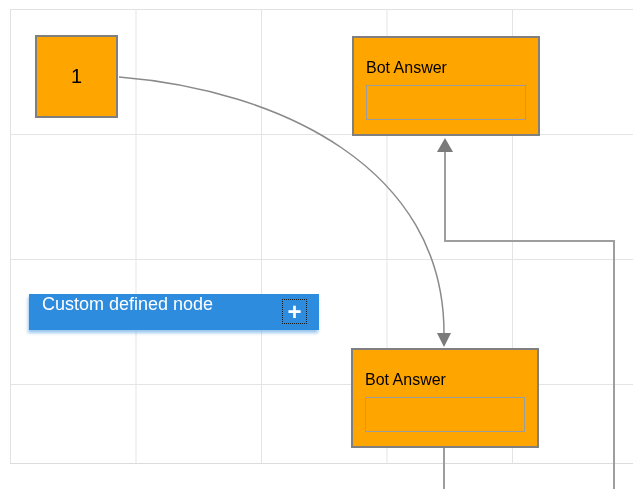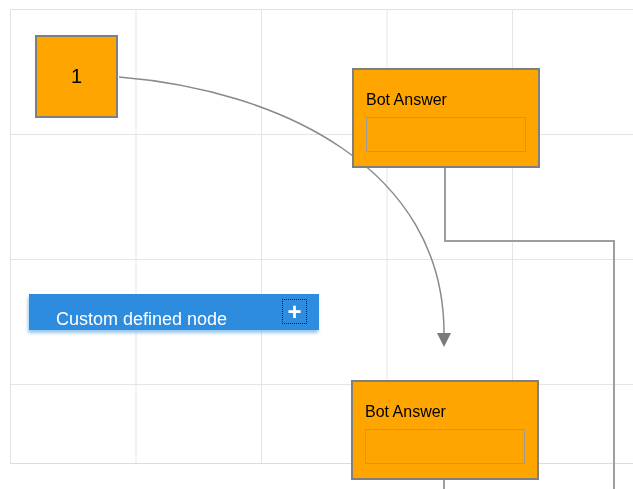--- a/index.html
+++ b/index.html
@@ -25,32 +25,32 @@
   
   .node{
     position:absolute;background:#FFA500;border:2px solid #7f7f7f;
     box-sizing:border-box;z-index:2;color:#000;
   }
   .node-square{
     left:35px;top:35px;width:83px;height:83px;
     display:flex;align-items:center;justify-content:center;
     font-size:20px;
   }
-  .node-bot{width:188px;height:100px;padding:0 12px;margin-top:32px;}
+  .node-bot{width:188px;height:100px;padding:0 12px;}
   .node-bot-top{left:352px;top:36px;}
   .node-bot-bottom{left:351px;top:348px;}
   .bot-title{display:block;margin-top:21px;font-size:16px;line-height:18px;color:#000;}
   .bot-slot{
     margin-top:8px;height:35px;box-sizing:border-box;
     border:1px solid #9c9c9c;background:transparent;
   }
   .node-custom{
     position:absolute;left:29px;top:294px;width:290px;height:36px;
     background:#2E8CDE;color:#ffffff;z-index:2;box-sizing:border-box;
-    display:flex;align-items:flex-end;padding-left:27px;font-size:18px;
+    display:flex;align-items:flex-start;padding-left:13px;font-size:18px;
     box-shadow:-1px 3px 3px rgba(120,180,232,0.75);
   }
   .plus-icon{
     position:absolute;right:12px;top:5px;width:25px;height:25px;
     box-sizing:border-box;border:1px dotted #1b1b1b;
     display:flex;align-items:center;justify-content:center;
     color:#ffffff;font-size:24px;font-weight:700;line-height:1;
     cursor:pointer;
   }
 </style>

